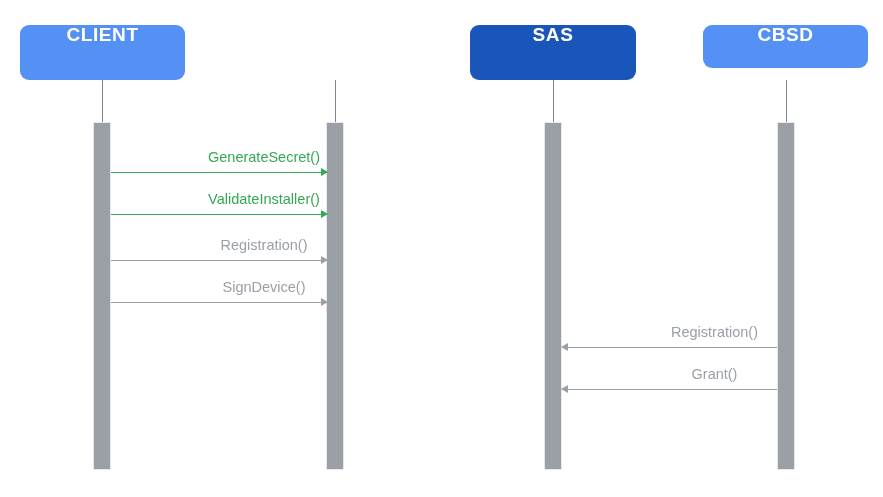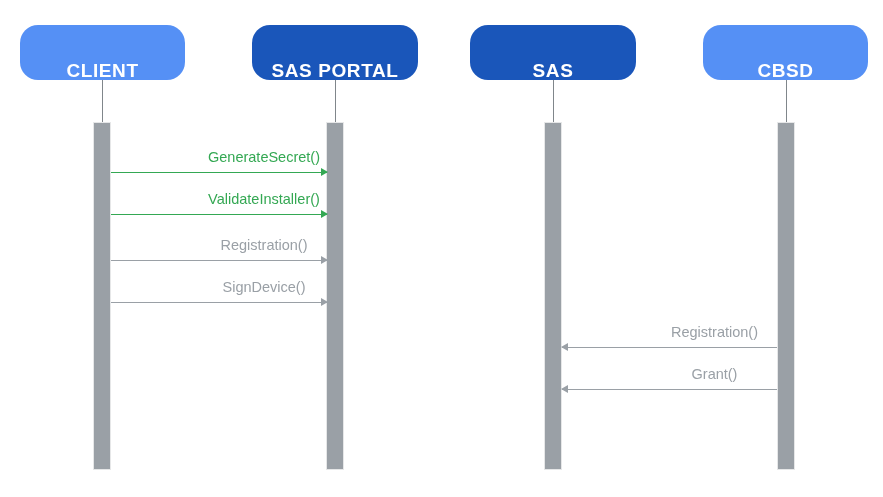--- a/index.html
+++ b/index.html
@@ -16,23 +16,23 @@
     width: 883px;
     height: 497px;
     background: #ffffff;
     overflow: hidden;
   }
 
   
   .participant-box {
     position: absolute;
     height: 55px;
-    border-radius: 18px;
+    border-radius: 9px;
     display: flex;
-    align-items: flex-end;
+    align-items: flex-start;
     justify-content: center;
     box-sizing: border-box;
   }
   .participant-label {
     color: #ffffff;
     font-size: 19px;
     font-weight: bold;
     letter-spacing: 0.6px;
     white-space: nowrap;
     line-height: 1;
@@ -101,31 +101,28 @@
 
 <div id="diagram-canvas" style="width: 883px; height: 497px; background: rgb(255, 255, 255);">
 
 <div class="lifeline-stem" style="left: 102px; top: 80px; height: 42px; background: rgb(128, 134, 139);"></div>
     <div class="activation-bar" style="left: 93px; top: 122px; width: 18px; height: 348px; background: rgb(154, 160, 166);"></div>
     <div class="participant-box" style="left: 20px; top: 25px; width: 165px; height: 55px; background: rgb(85, 144, 245);">
       <span class="participant-label" style="color: rgb(255, 255, 255);">CLIENT</span>
     </div>
     <div class="lifeline-stem" style="left: 335px; top: 80px; height: 42px; background: rgb(128, 134, 139);"></div>
     <div class="activation-bar" style="left: 326px; top: 122px; width: 18px; height: 348px; background: rgb(154, 160, 166);"></div>
-    <div class="participant-box" style="left: 252px; top: 25px; width: 166px; height: 55px; background: rgb(26, 86, 186);">
-      <span class="participant-label" style="color: rgb(255, 255, 255);">SAS PORTAL</span>
-    </div>
     <div class="lifeline-stem" style="left: 553px; top: 80px; height: 42px; background: rgb(128, 134, 139);"></div>
     <div class="activation-bar" style="left: 544px; top: 122px; width: 18px; height: 348px; background: rgb(154, 160, 166);"></div>
     <div class="participant-box" style="left: 470px; top: 25px; width: 166px; height: 55px; background: rgb(26, 86, 186);">
       <span class="participant-label" style="color: rgb(255, 255, 255);">SAS</span>
     </div>
     <div class="lifeline-stem" style="left: 786px; top: 80px; height: 42px; background: rgb(128, 134, 139);"></div>
     <div class="activation-bar" style="left: 777px; top: 122px; width: 18px; height: 348px; background: rgb(154, 160, 166);"></div>
-    <div class="participant-box" style="left: 703px; top: 25px; width: 165px; height: 55px; background: rgb(85, 144, 245);">
+    <div class="participant-box" style="left: 703px; top: 25px; width: 165px; height: 43px; background: rgb(85, 144, 245);">
       <span class="participant-label" style="color: rgb(255, 255, 255);">CBSD</span>
     </div>
     <div class="message dir-right" style="left: 111px; top: 172px; width: 216px; color: rgb(52, 168, 83);">
       <div class="message-line"></div>
       <div class="message-head"></div>
       <div class="message-label">GenerateSecret()</div>
     </div>
     <div class="message dir-right" style="left: 111px; top: 214px; width: 216px; color: rgb(52, 168, 83);">
       <div class="message-line"></div>
       <div class="message-head"></div>

